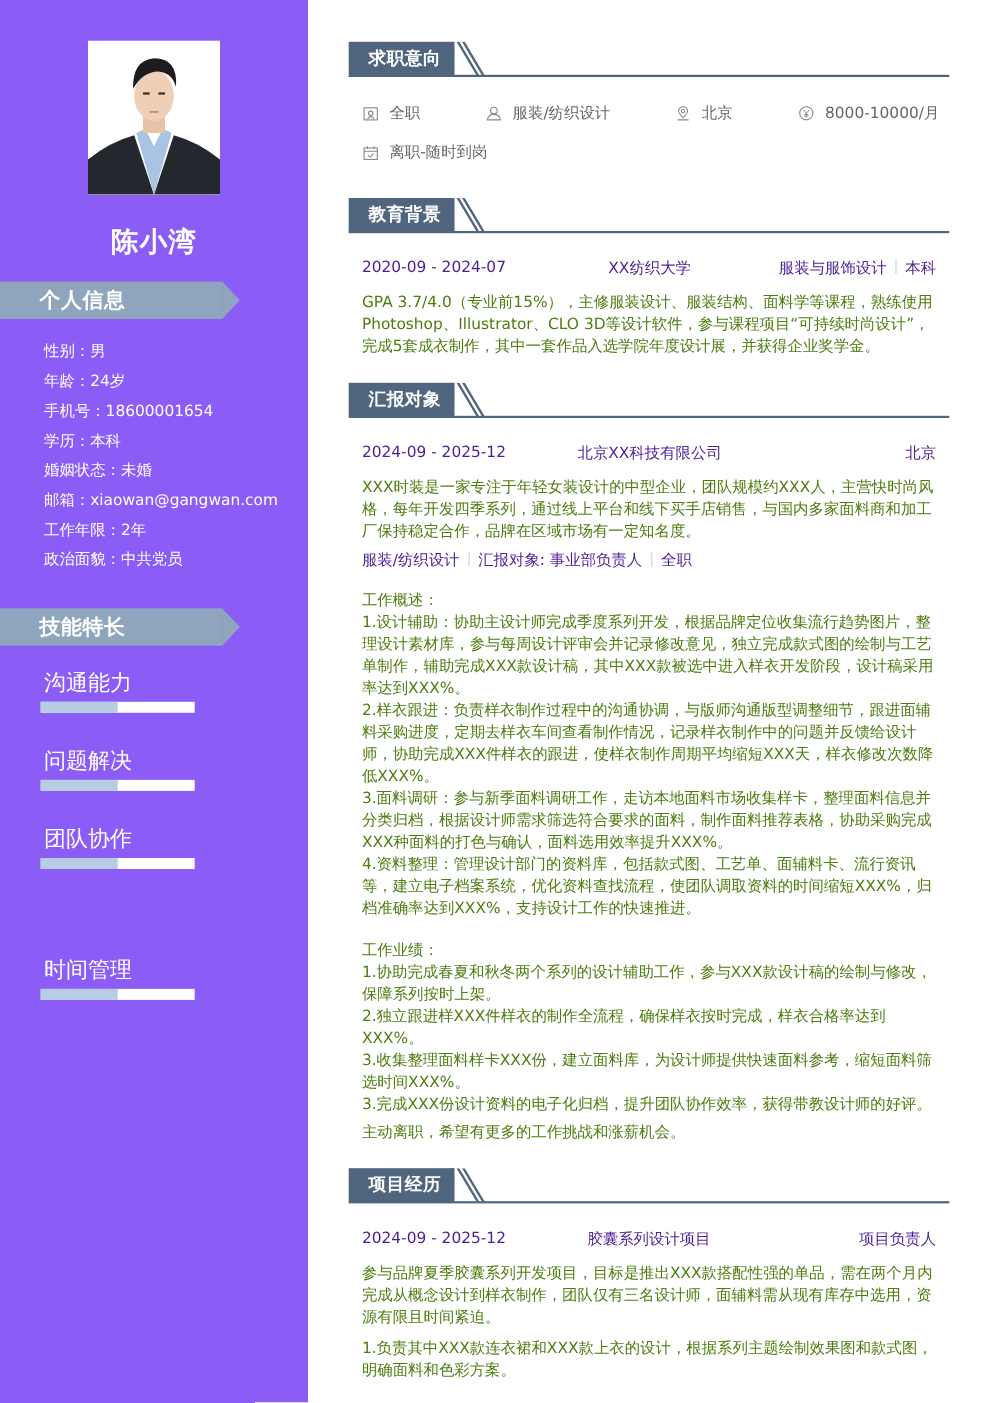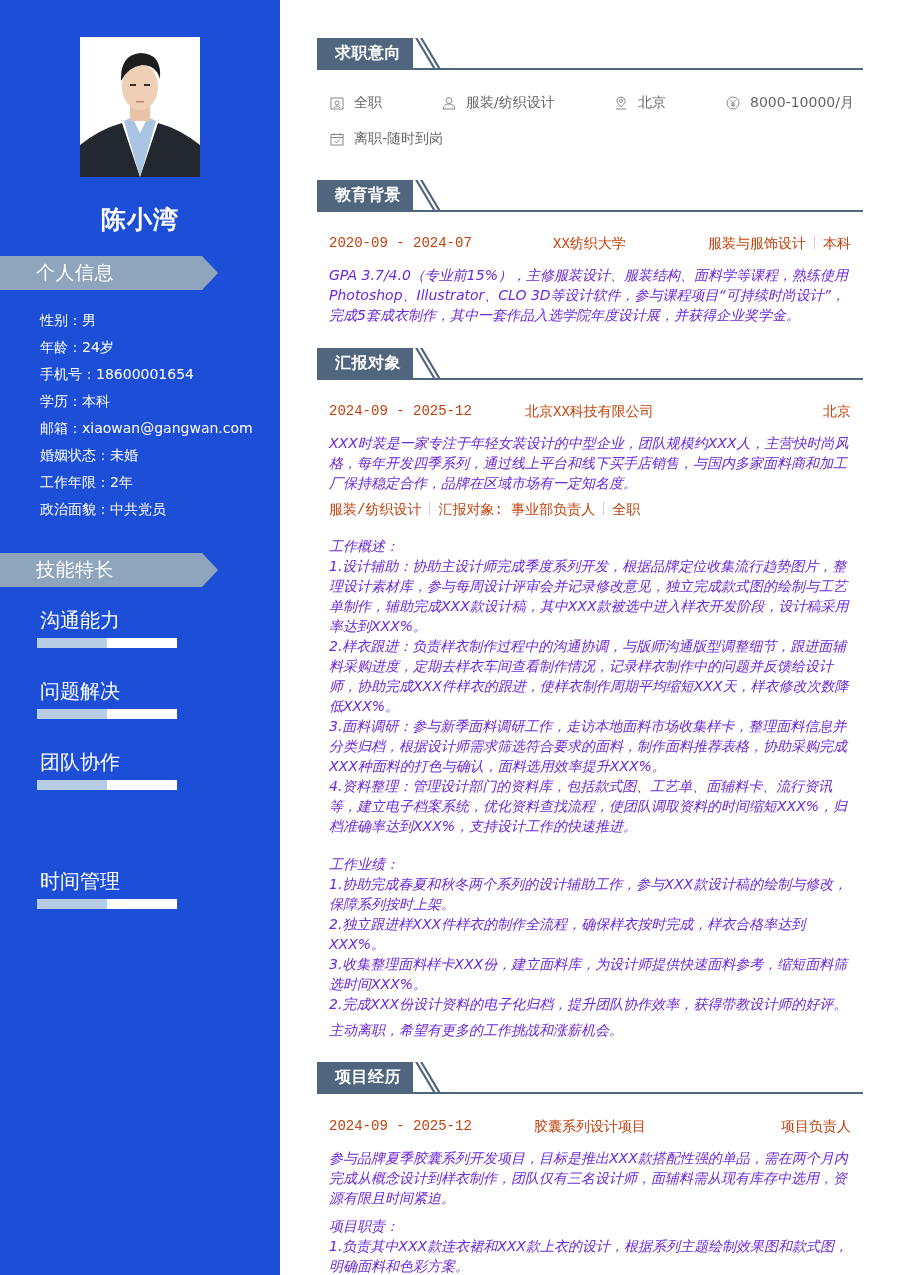--- a/index.html
+++ b/index.html
@@ -1,52 +1,52 @@
 <!DOCTYPE html>
 <html><head>
 <meta charset="utf-8">
 <style>
   * { box-sizing: border-box; margin: 0; padding: 0; }
   html, body { width: 900px; height: 1275px; overflow: hidden; background: #ffffff; }
   body { font-family: "DejaVu Sans", "Liberation Sans", sans-serif; color: #666666; position: relative; }
 
   
-  .sidebar { position: absolute; left: 0; top: 0; width: 280px; height: 1275px; background: #1d4ed8; color: #ffffff; }
+  .sidebar { position: absolute; left: 0; top: 0; width: 280px; height: 1275px; background: #8b5cf6; color: #ffffff; }
   .photo { position: absolute; left: 80px; top: 37px; width: 120px; height: 140px; background: #ffffff; overflow: hidden; }
   .photo svg { display: block; width: 120px; height: 140px; }
   .name { position: absolute; left: 0; top: 203px; width: 280px; text-align: center; font-size: 25px; font-weight: bold; letter-spacing: 1px; color: #ffffff; }
 
   .side-heading { position: absolute; left: 0; width: 218px; height: 34px; }
   .side-heading .bar { position: absolute; left: 0; top: 0; width: 202px; height: 34px; background: #8fa5bd; }
   .side-heading .arrow { position: absolute; left: 202px; top: 0; width: 0; height: 0; border-top: 17px solid transparent; border-bottom: 17px solid transparent; border-left: 16px solid #8fa5bd; }
-  .side-heading .label { position: absolute; left: 36px; top: 4px; font-size: 19px; font-weight: normal; color: #ffffff; letter-spacing: 0.5px; text-align: right; }
+  .side-heading .label { position: absolute; left: 36px; top: 4px; font-size: 19px; font-weight: bold; color: #ffffff; letter-spacing: 0.5px; text-align: right; }
 
   .info-list { position: absolute; left: 40px; top: 307px; font-size: 14px; line-height: 27px; color: #ffffff; }
   .info-row { white-space: nowrap; }
 
   .skill { position: absolute; left: 40px; width: 140px; }
   .skill .skill-name { font-size: 20px; color: #ffffff; height: 20px; }
   .skill .track { position: absolute; left: -3px; top: 31px; width: 140px; height: 10px; background: #ffffff; }
   .skill .fill { position: absolute; left: 0; top: 0; height: 10px; background: #b7cde3; }
 
   
   .main { position: absolute; left: 317px; top: 0; width: 546px; }
   .sec-head { position: absolute; left: 0; width: 546px; height: 32px; }
   .sec-head .tab { position: absolute; left: 0; top: 0; width: 96px; height: 31px; background: #50657e; }
   .sec-head .tab-label { position: absolute; left: 18px; top: 5px; font-size: 16px; font-weight: bold; color: #ffffff; letter-spacing: 0.5px; }
   .sec-head svg.stripes { position: absolute; left: 92px; top: 0; }
   .sec-head .rule { position: absolute; left: 0; right: 0; top: 30px; height: 1.5px; background: #50657e; }
 
-  .meta-row { position: absolute; left: 12px; width: 522px; font-size: 14px; color: #c2410c; height: 20px; font-family: Liberation Mono, monospace; }
+  .meta-row { position: absolute; left: 12px; width: 522px; font-size: 14px; color: #4c1d95; height: 20px; }
   .meta-row .left { position: absolute; left: 0; top: 0; }
   .meta-row .center { position: absolute; top: 0; }
   .meta-row .right { position: absolute; right: 0; top: 0; }
   .sep { display: inline-block; width: 1px; height: 13px; background: #d0d0d0; margin: 0 8px; vertical-align: -1px; }
 
-  .para { position: absolute; left: 12px; width: 524px; font-size: 14px; line-height: 20px; color: #6d28d9; font-style: italic; }
+  .para { position: absolute; left: 12px; width: 524px; font-size: 14px; line-height: 20px; color: #4d7c0f; }
 
   .intent-item { position: absolute; font-size: 14px; color: #666666; white-space: nowrap; }
   .intent-item svg { position: absolute; left: 0; top: 2px; }
   .intent-item span { position: absolute; left: 24px; top: 0; }
 </style>
 </head>
 <body>
 
 <div class="sidebar">
   <div class="photo">
@@ -75,22 +75,22 @@
     <div class="bar"></div>
     <div class="arrow"></div>
     <div class="label">个人信息</div>
   </div>
 
   <div class="info-list">
     <div class="info-row"><span>性别：</span><span>男</span></div>
     <div class="info-row"><span>年龄：</span><span>24岁</span></div>
     <div class="info-row"><span>手机号：</span><span>18600001654</span></div>
     <div class="info-row"><span>学历：</span><span>本科</span></div>
+    <div class="info-row"><span>婚姻状态：</span><span>未婚</span></div>
     <div class="info-row"><span>邮箱：</span><span>xiaowan@gangwan.com</span></div>
-    <div class="info-row"><span>婚姻状态：</span><span>未婚</span></div>
     <div class="info-row"><span>工作年限：</span><span>2年</span></div>
     <div class="info-row"><span>政治面貌：</span><span>中共党员</span></div>
   </div>
 
   <div class="side-heading" style="top:553px;padding-left:28px;">
     <div class="bar"></div>
     <div class="arrow"></div>
     <div class="label">技能特长</div>
   </div>
 
@@ -218,21 +218,21 @@
     <div>2.样衣跟进：负责样衣制作过程中的沟通协调，与版师沟通版型调整细节，跟进面辅料采购进度，定期去样衣车间查看制作情况，记录样衣制作中的问题并反馈给设计师，协助完成XXX件样衣的跟进，使样衣制作周期平均缩短XXX天，样衣修改次数降低XXX%。</div>
     <div>3.面料调研：参与新季面料调研工作，走访本地面料市场收集样卡，整理面料信息并分类归档，根据设计师需求筛选符合要求的面料，制作面料推荐表格，协助采购完成XXX种面料的打色与确认，面料选用效率提升XXX%。</div>
     <div>4.资料整理：管理设计部门的资料库，包括款式图、工艺单、面辅料卡、流行资讯等，建立电子档案系统，优化资料查找流程，使团队调取资料的时间缩短XXX%，归档准确率达到XXX%，支持设计工作的快速推进。</div>
   </div>
 
   <div class="para" style="top:854px;">
     <div>工作业绩：</div>
     <div>1.协助完成春夏和秋冬两个系列的设计辅助工作，参与XXX款设计稿的绘制与修改，保障系列按时上架。</div>
     <div>2.独立跟进样XXX件样衣的制作全流程，确保样衣按时完成，样衣合格率达到XXX%。</div>
     <div>3.收集整理面料样卡XXX份，建立面料库，为设计师提供快速面料参考，缩短面料筛选时间XXX%。</div>
-    <div>2.完成XXX份设计资料的电子化归档，提升团队协作效率，获得带教设计师的好评。</div>
+    <div>3.完成XXX份设计资料的电子化归档，提升团队协作效率，获得带教设计师的好评。</div>
   </div>
 
   <div class="para" style="top:1020px;">主动离职，希望有更多的工作挑战和涨薪机会。</div>
 
   <div class="sec-head" style="top:1062px;">
     <div class="tab"></div>
     <div class="tab-label">项目经历</div>
     <svg class="stripes" width="34" height="31" viewBox="0 0 34 31">
       <polygon points="0,0 4,0 4,31" fill="#50657e"></polygon>
       <polygon points="6,0 8.5,0 27,31 24.5,31" fill="#50657e"></polygon>
@@ -242,16 +242,15 @@
   </div>
 
   <div class="meta-row" style="top:1118px;">
     <span class="left">2024-09 - 2025-12</span>
     <span class="center" style="left:205px;">胶囊系列设计项目</span>
     <span class="right">项目负责人</span>
   </div>
   <div class="para" style="top:1148px;">参与品牌夏季胶囊系列开发项目，目标是推出XXX款搭配性强的单品，需在两个月内完成从概念设计到样衣制作，团队仅有三名设计师，面辅料需从现有库存中选用，资源有限且时间紧迫。</div>
 
   <div class="para" style="top:1216px;">
-    <div>项目职责：</div>
     <div>1.负责其中XXX款连衣裙和XXX款上衣的设计，根据系列主题绘制效果图和款式图，明确面料和色彩方案。</div>
   </div>
 </div>
 
 </body></html>

